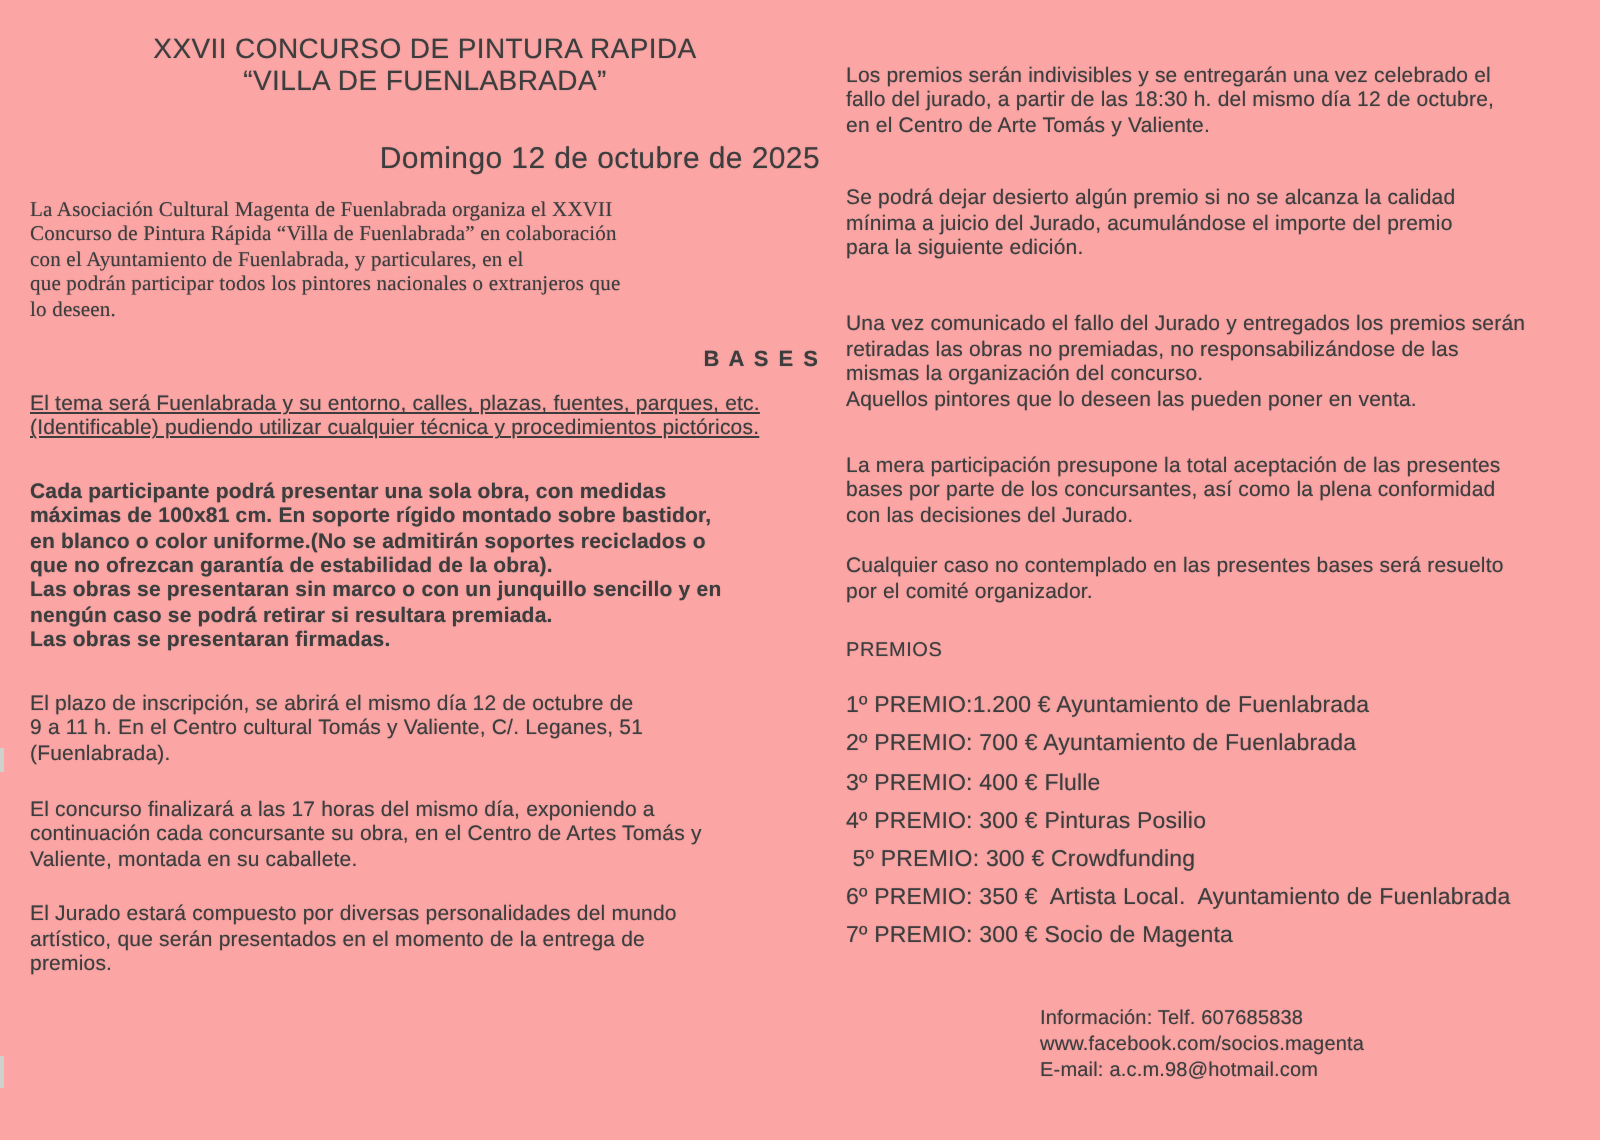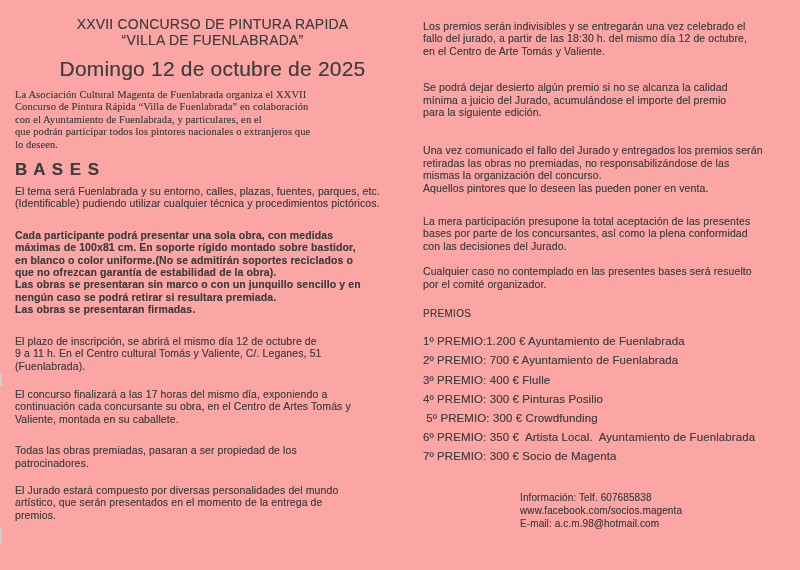--- a/index.html
+++ b/index.html
@@ -19,52 +19,53 @@
   }
   .col-left {
     position: absolute;
     left: 0; top: 0;
     width: 410px;
     padding: 16px 0 0 15px;
     box-sizing: border-box;
   }
   .col-right {
     position: absolute;
-    left: 420px; top: 0;
+    left: 420px; top: 12px;
     width: 380px;
     padding: 20px 0 0 3px;
     box-sizing: border-box;
   }
   .title-line {
     font-size: 14px;
     line-height: 16px;
     text-align: center;
     margin: 0;
     letter-spacing: 0.2px;
   }
   .date-line {
-    font-size: 21px;
+    font-size: 15px;
     line-height: 21px;
-    text-align: center;
-    margin: 10px 0 0 0;
+    text-align: right;
+    margin: 21px 0 0 0;
     letter-spacing: 0.2px;
   }
   .body-par {
     font-size: 10.5px;
     line-height: 12.4px;
     margin: 0;
     white-space: pre;
     letter-spacing: 0.1px;
   }
   .bases-heading {
-    font-size: 17px;
+    font-size: 11px;
     line-height: 13px;
     font-weight: bold;
     letter-spacing: 1px;
     margin: 12px 0 0 0;
+    text-align: right;
   }
   .premios-heading {
     font-size: 10px;
     line-height: 14px;
     margin: 17px 0 0 0;
     letter-spacing: 0.3px;
   }
   .premios-list {
     margin: 11px 0 0 0;
   }
@@ -79,21 +80,21 @@
     margin: 24px 0 0 97px;
   }
   .contact-line {
     font-size: 10px;
     line-height: 13px;
     margin: 0;
     white-space: pre;
     letter-spacing: 0.1px;
   }
   .mt-intro      { margin-top: 10px; font-family: Liberation Serif, serif; }
-  .mt-tema       { margin-top: 9px; }
+  .mt-tema       { margin-top: 9px; text-decoration: underline; }
   .mt-obra       { margin-top: 19px; font-weight: bold; }
   .mt-plazo      { margin-top: 19px; }
   .mt-final      { margin-top: 16px; }
   .mt-propiedad  { margin-top: 19px; }
   .mt-jurado     { margin-top: 15px; }
   .mt-desierto   { margin-top: 24px; }
   .mt-retirada   { margin-top: 26px; }
   .mt-aceptacion { margin-top: 21px; }
   .mt-comite     { margin-top: 13px; }
   .scan-speck {
@@ -131,22 +132,20 @@
 que no ofrezcan garantía de estabilidad de la obra).
 Las obras se presentaran sin marco o con un junquillo sencillo y en
 nengún caso se podrá retirar si resultara premiada.
 Las obras se presentaran firmadas.</p>
     <p class="body-par mt-plazo">El plazo de inscripción, se abrirá el mismo día 12 de octubre de
 9 a 11 h. En el Centro cultural Tomás y Valiente, C/. Leganes, 51
 (Fuenlabrada).</p>
     <p class="body-par mt-final">El concurso finalizará a las 17 horas del mismo día, exponiendo a
 continuación cada concursante su obra, en el Centro de Artes Tomás y
 Valiente, montada en su caballete.</p>
-    <p class="body-par mt-propiedad">Todas las obras premiadas, pasaran a ser propiedad de los
-patrocinadores.</p>
     <p class="body-par mt-jurado">El Jurado estará compuesto por diversas personalidades del mundo
 artístico, que serán presentados en el momento de la entrega de
 premios.</p>
   </div>
 
   <div class="col-right">
     <p class="body-par">Los premios serán indivisibles y se entregarán una vez celebrado el
 fallo del jurado, a partir de las 18:30 h. del mismo día 12 de octubre,
 en el Centro de Arte Tomás y Valiente.</p>
     <p class="body-par mt-desierto">Se podrá dejar desierto algún premio si no se alcanza la calidad

